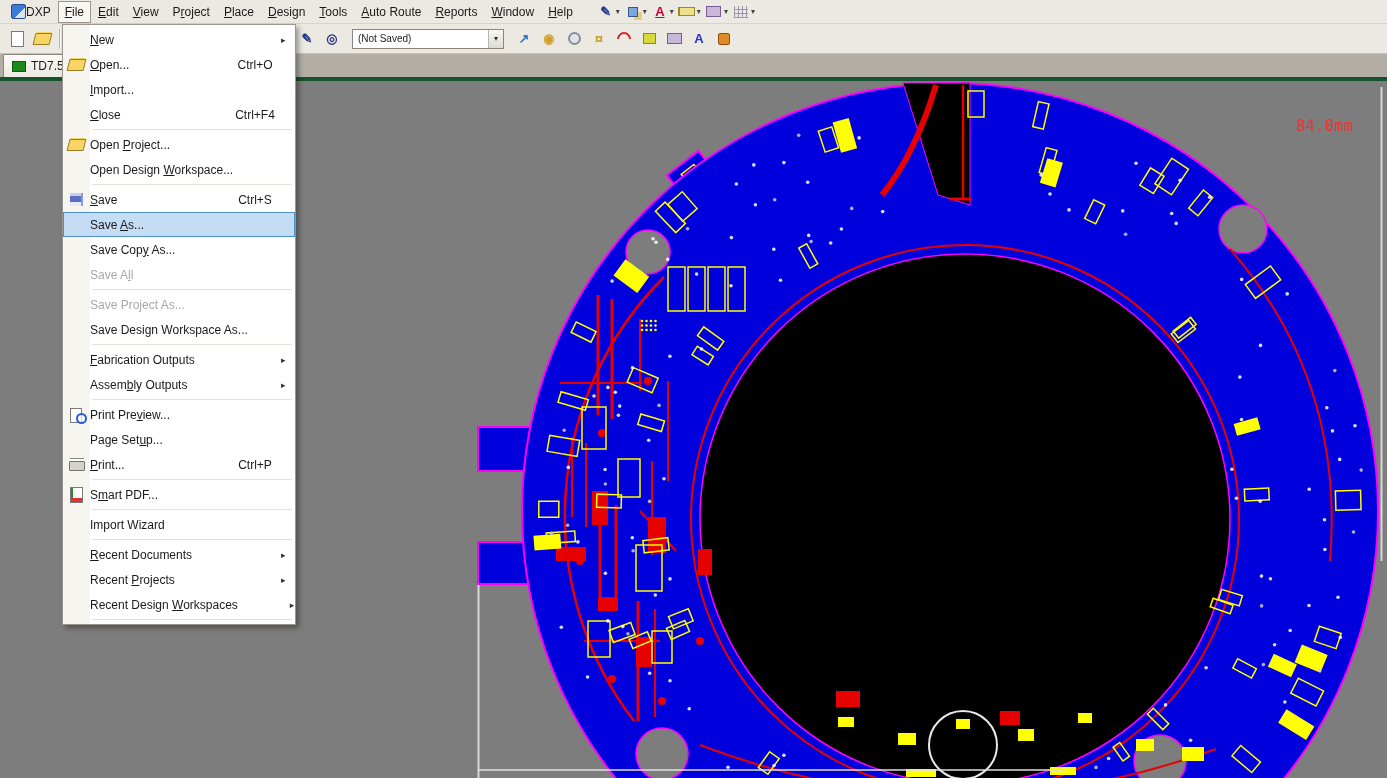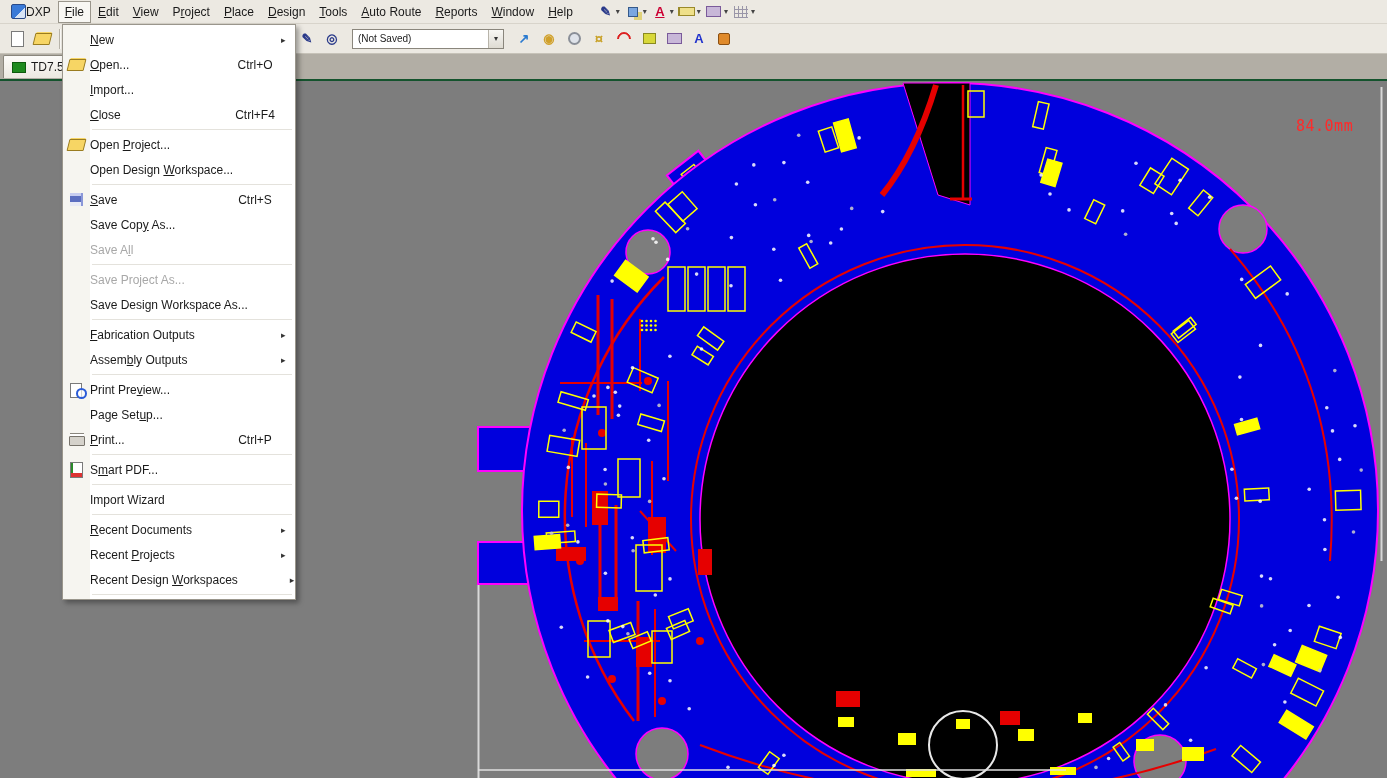--- a/index.html
+++ b/index.html
@@ -19,21 +19,21 @@
   
   .toolbar{height:30px;display:flex;align-items:center;background:#ece9e2;border-bottom:1px solid #c6c2b8;padding-left:5px;gap:1px;position:relative;z-index:20}
   .tb-btn{display:flex;align-items:center;justify-content:center;height:24px;min-width:24px;padding:0 1px;border-radius:2px}
   .tb-btn.disabled{opacity:.4}
   .tb-sep{width:1px;height:20px;background:#b8b4aa;box-shadow:1px 0 0 #fbfaf7;margin:0 4px}
   .combo{display:flex;align-items:center;width:152px;height:20px;background:#fff;border:1px solid #8a867c;margin:0 7px}
   .combo-text{flex:1;padding:0 5px;font-size:10px;color:#222;white-space:nowrap;overflow:hidden}
   .combo-btn{width:15px;height:18px;background:linear-gradient(#f8f7f4,#dedbd2);border-left:1px solid #b8b4aa;display:flex;align-items:center;justify-content:center;font-size:8px;color:#333}
 
   
-  .tabbar{height:27px;background:#b2aea5;border-bottom:2px solid #14532d;display:flex;align-items:center;padding-left:3px;position:relative;z-index:5}
+  .tabbar{height:27px;background:#b2aea5;border-bottom:4px solid #14532d;display:flex;align-items:center;padding-left:3px;position:relative;z-index:5}
   .doc-tab{display:flex;align-items:center;height:23px;padding:0 14px 0 8px;background:linear-gradient(#fcfbf9,#ece9e1);border:1px solid #8a867c;border-bottom:none;border-radius:2px 2px 0 0}
   .pcbicon{width:14px;height:11px;background:#1e8a1e;box-shadow:inset 0 0 0 1px #0d5a0d,inset 5px 0 0 -4px #6ac06a,inset 0 5px 0 -4px #6ac06a;margin-right:5px;flex:none}
 
   
   .canvas{position:absolute;left:0;top:81px;width:1387px;height:697px;background:var(--bg,#7d7d7d)}
   svg{display:block}
   .board{fill:var(--board);stroke:var(--outline);stroke-width:2}
   .holec{fill:var(--bg);stroke:var(--outline);stroke-width:1.5}
   .annot{fill:var(--annot);font-family:"DejaVu Sans Mono",monospace;font-size:15px;letter-spacing:.5px}
 
@@ -532,20 +532,26 @@
       </div>
       <div class="menu-sep"></div>
       <div class="menu-item">
         <span class="mi-icon">
           <span class="icon i-floppy"></span>
         </span>
         <span class="mi-label"><span class="u">S</span>ave</span>
         <span class="mi-shortcut">Ctrl+S</span>
         <span class="mi-arrow"></span>
       </div>
+      <div class="menu-item hl">
+        <span class="mi-icon"></span>
+        <span class="mi-label">Save <span class="u">A</span>s...</span>
+        <span class="mi-shortcut"></span>
+        <span class="mi-arrow"></span>
+      </div>
       <div class="menu-item">
         <span class="mi-icon"></span>
         <span class="mi-label">Save Cop<span class="u">y</span> As...</span>
         <span class="mi-shortcut"></span>
         <span class="mi-arrow"></span>
       </div>
       <div class="menu-item disabled">
         <span class="mi-icon"></span>
         <span class="mi-label">Save A<span class="u">l</span>l</span>
         <span class="mi-shortcut"></span>

